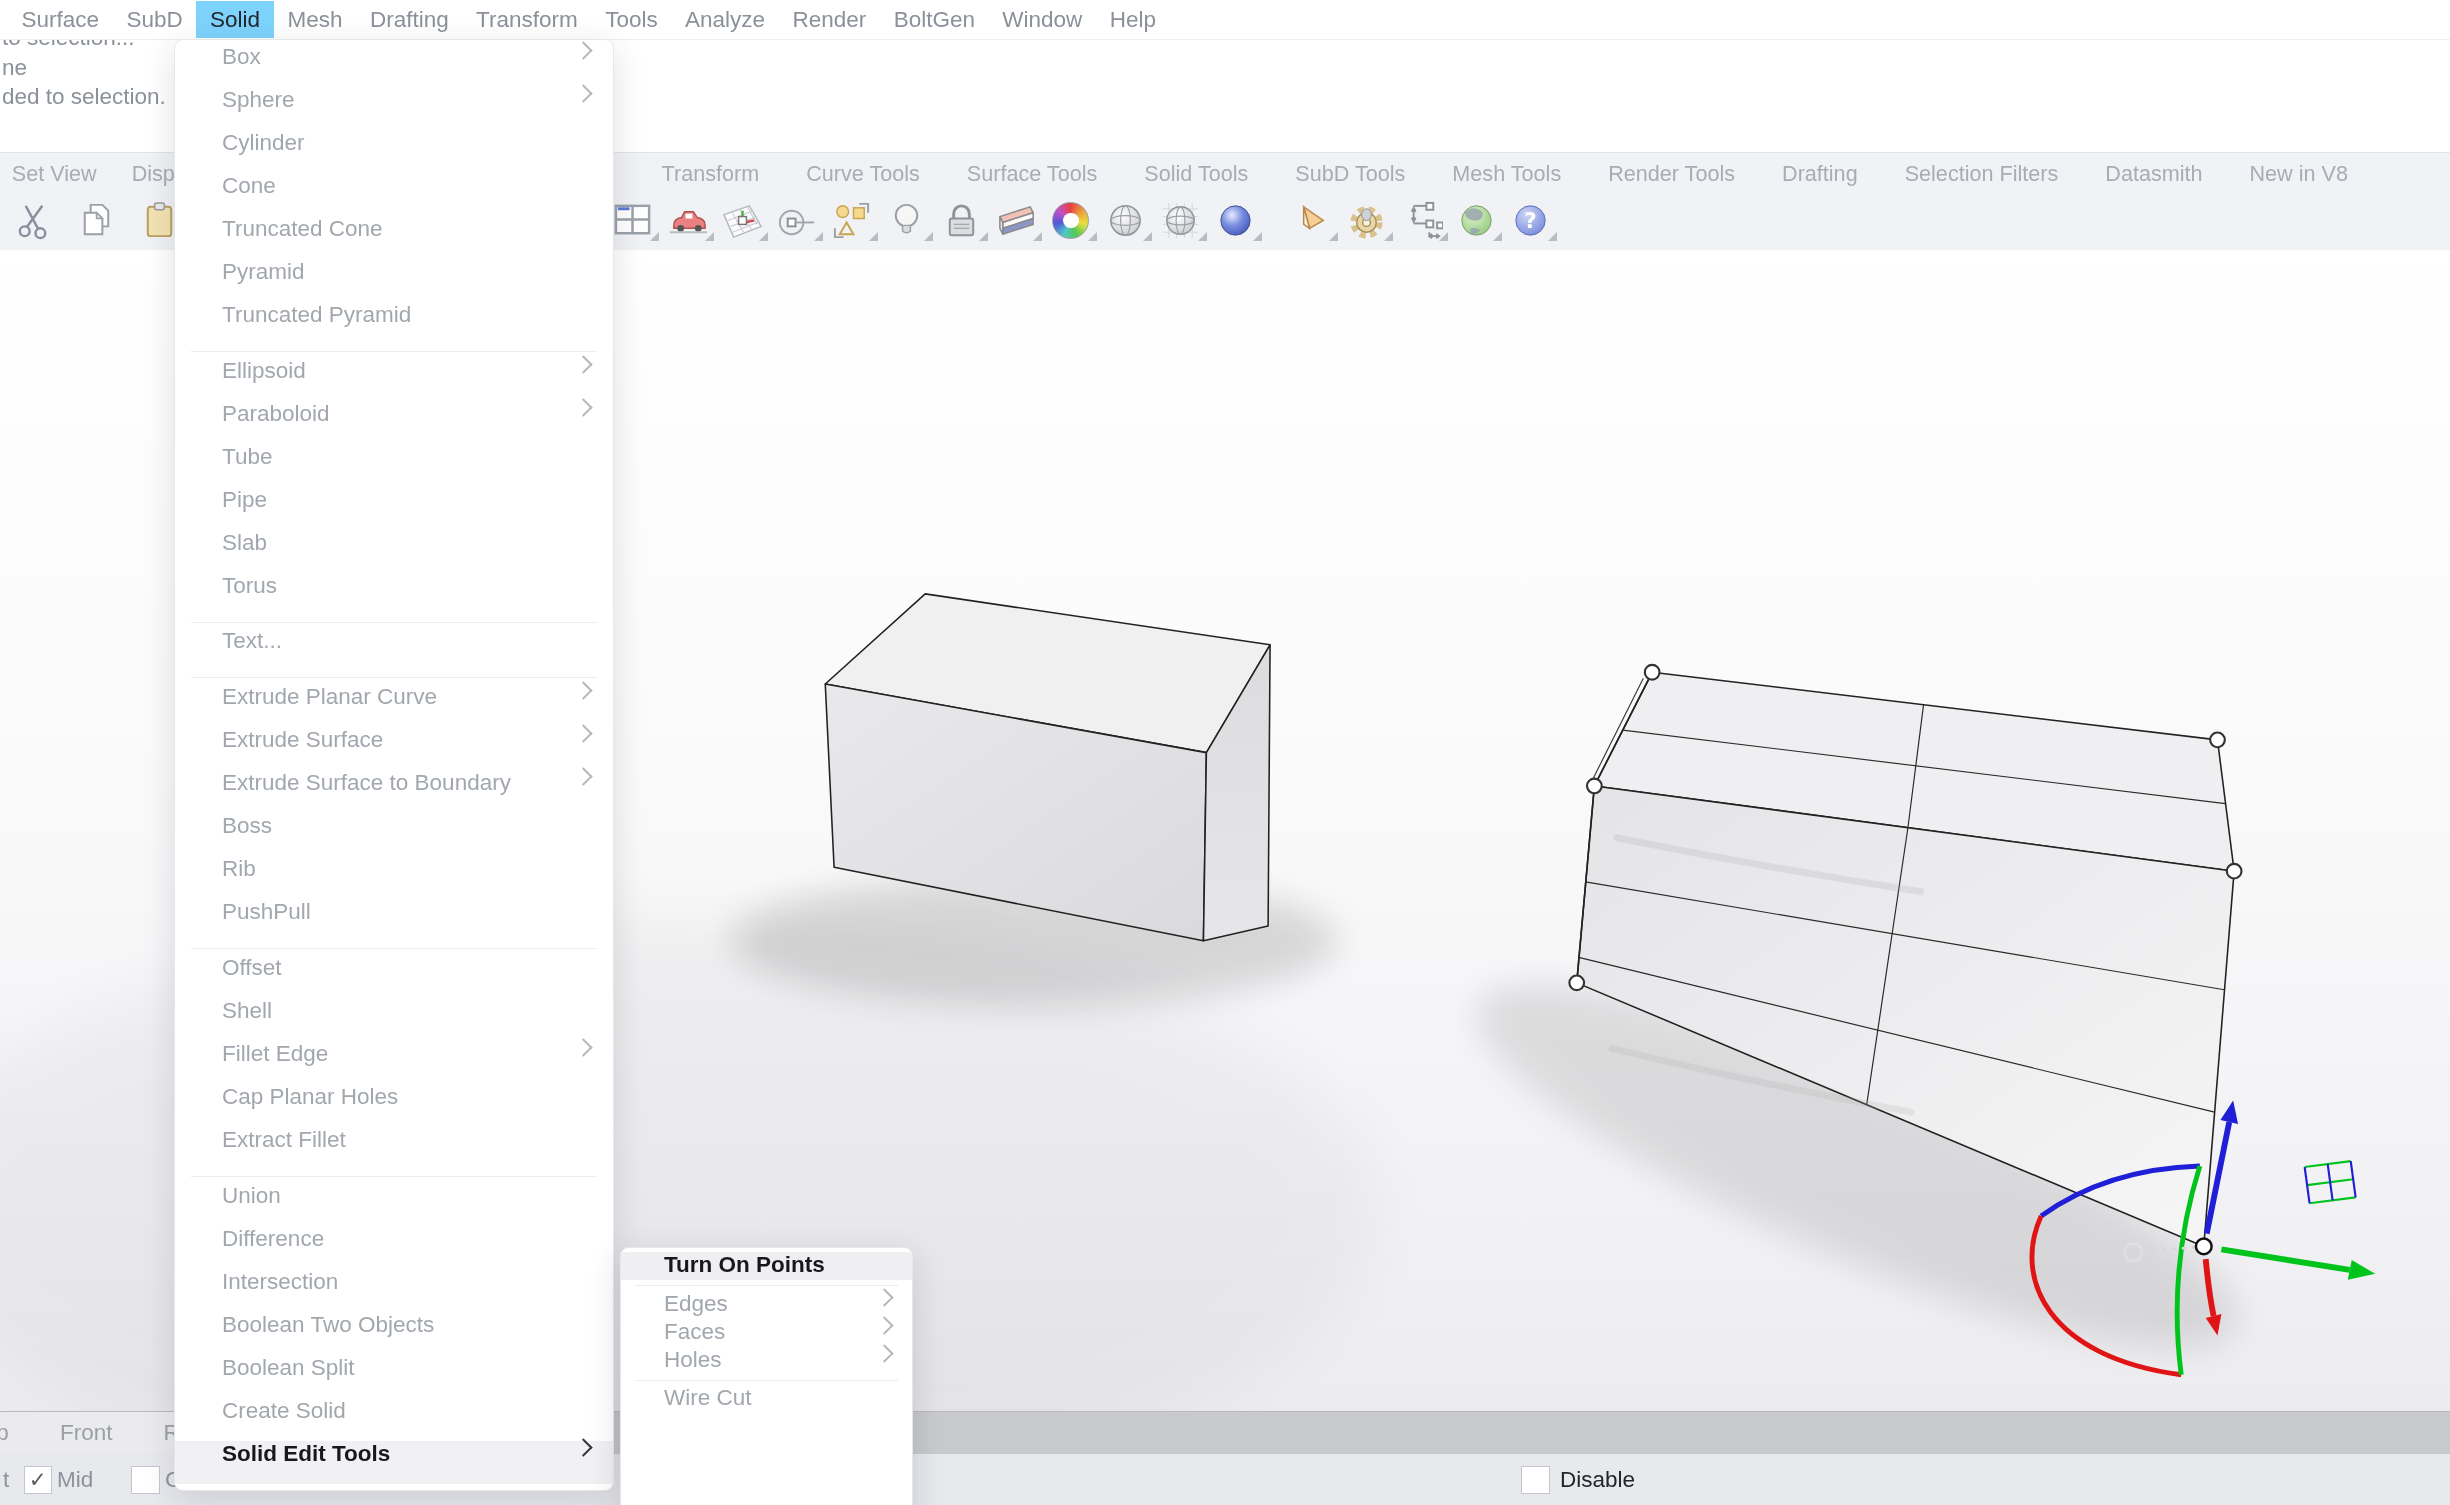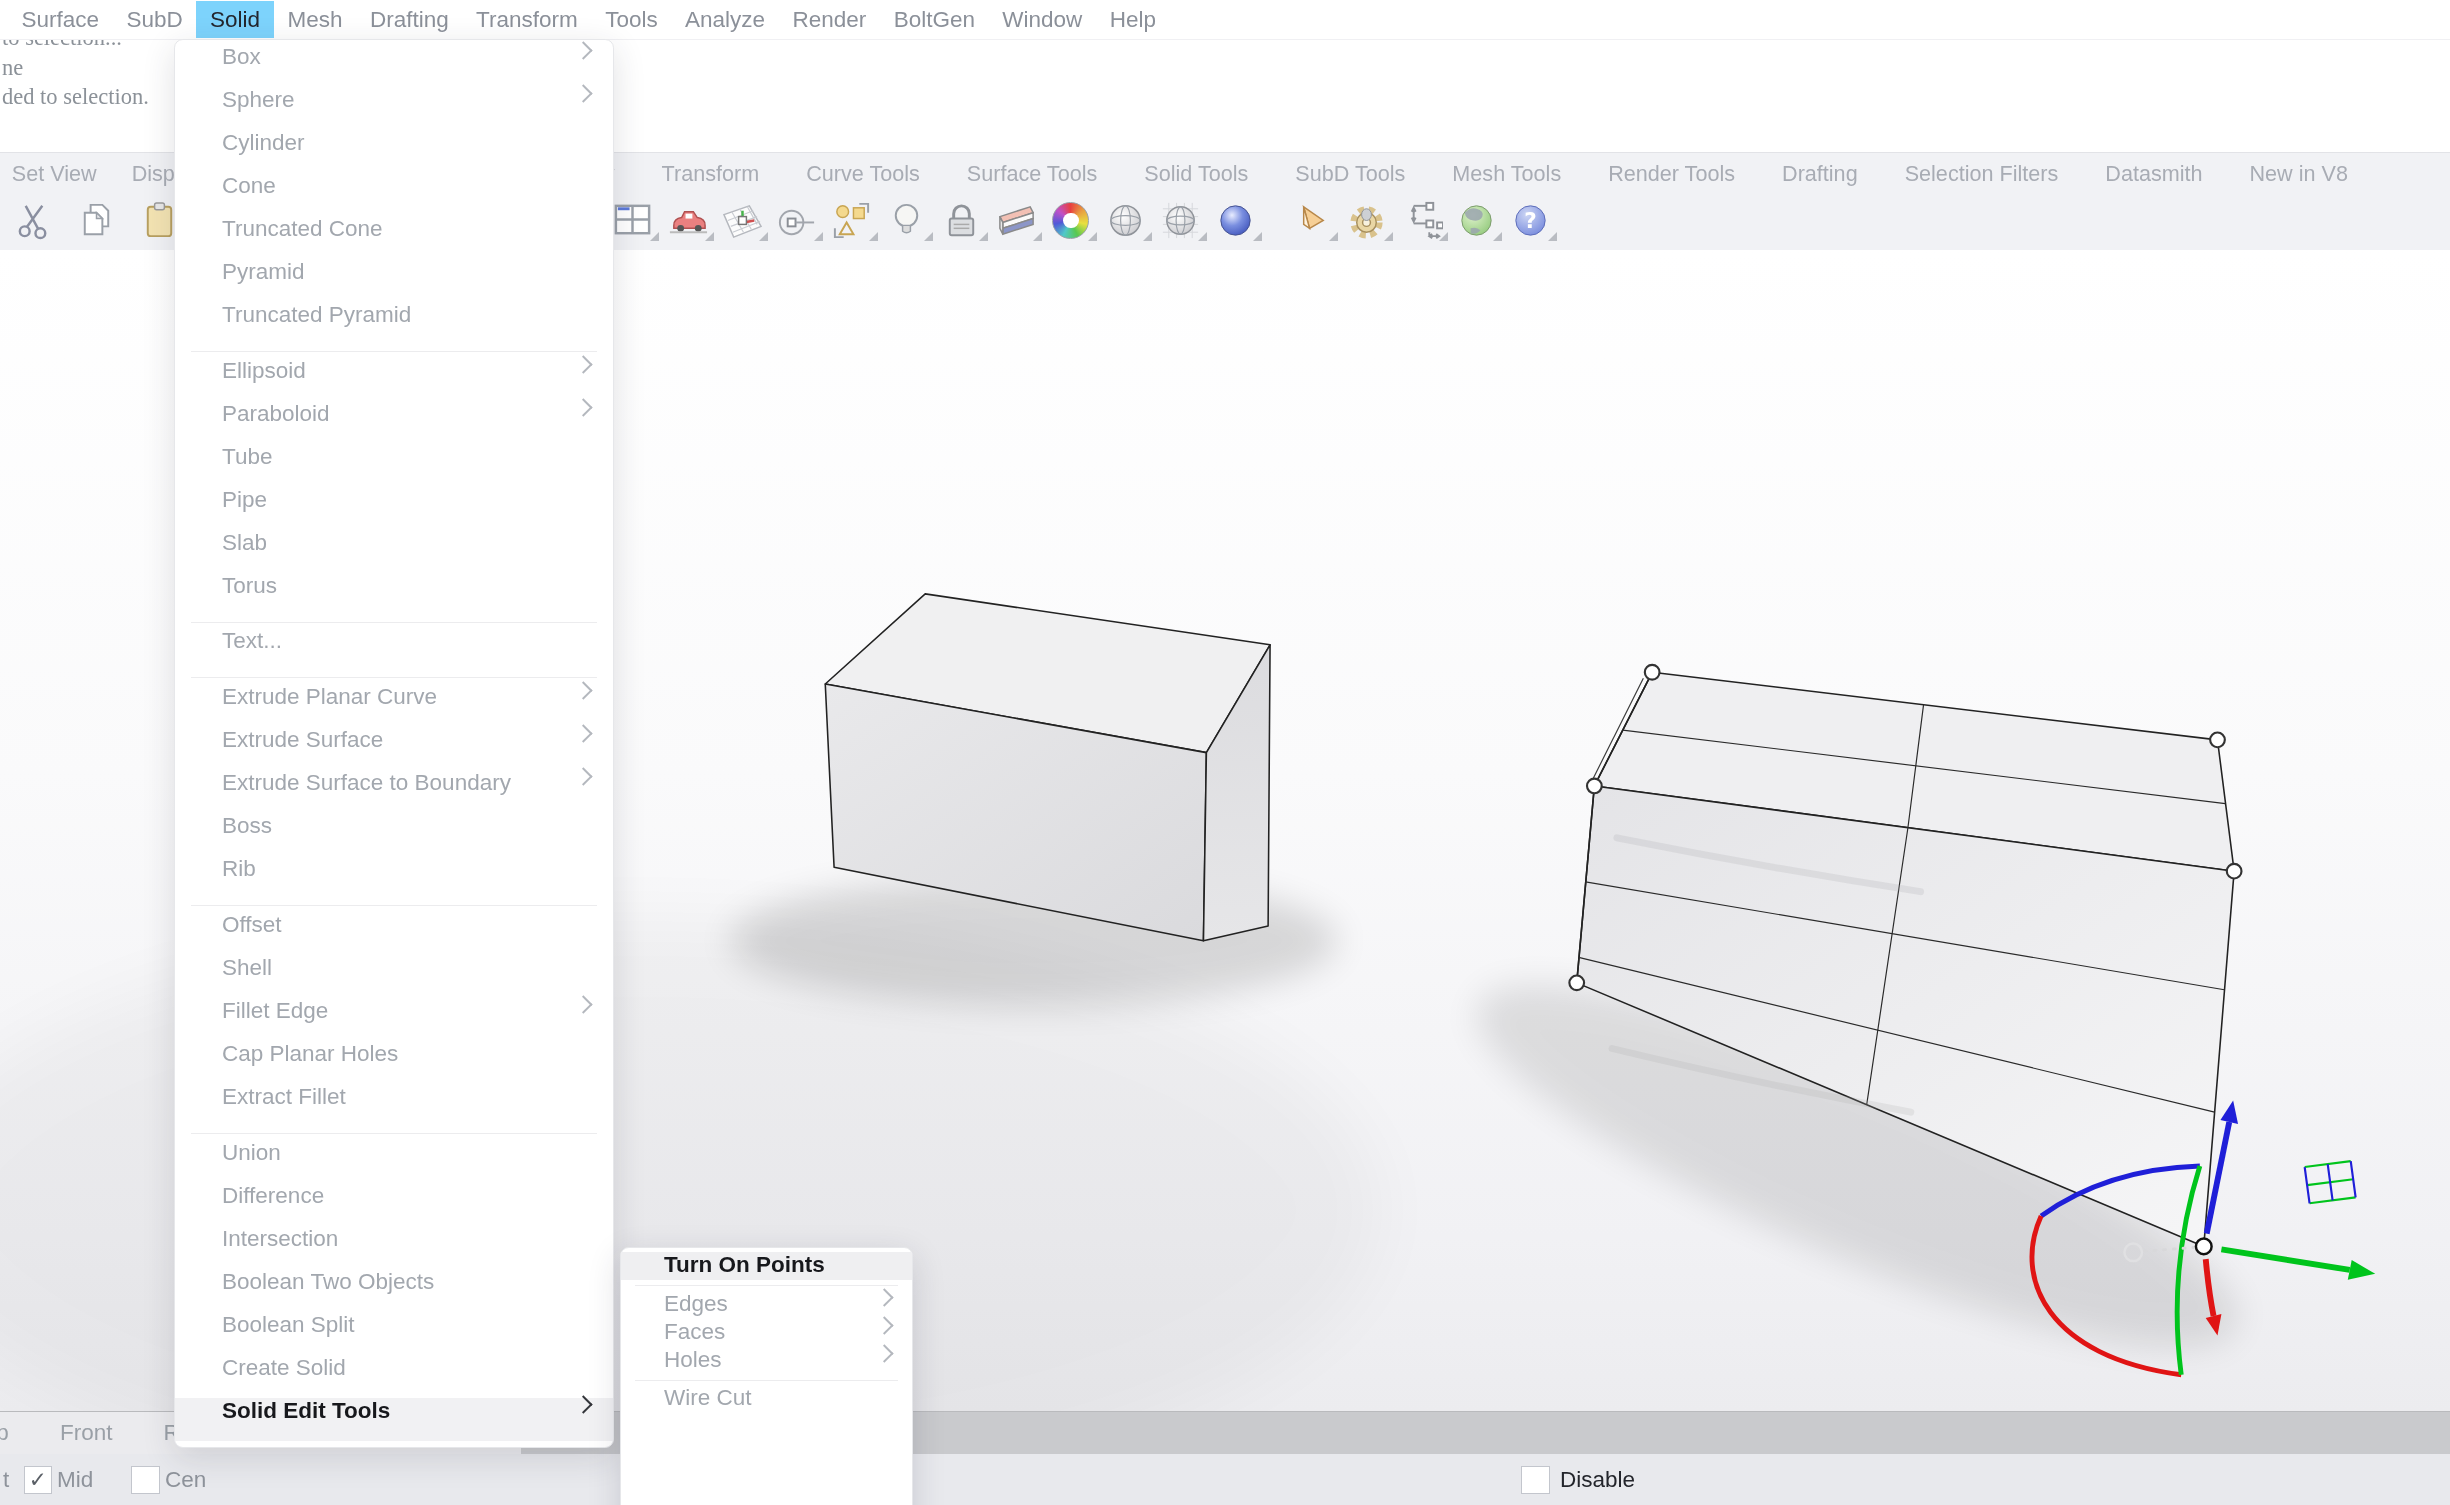--- a/index.html
+++ b/index.html
@@ -6,21 +6,21 @@
   #app{position:relative;width:2450px;height:1506px;overflow:hidden;
        font-family:"Liberation Sans","DejaVu Sans",sans-serif;background:#fff;}
 
   
   #menubar{position:absolute;left:0;top:0;width:100%;height:39px;background:#fff;
            display:flex;align-items:center;padding-left:7.8px;z-index:40;border-bottom:1px solid #f0f0f3;}
   .mb-item{font-size:22.5px;color:#8b9099;padding:5.9px 13.7px;white-space:nowrap;cursor:default;text-align:center;}
   .mb-item.active{background:#7dd3fc;color:#23262e;}
 
   
-  #command-area{position:absolute;left:0;top:39px;width:100%;height:113px;background:#fff;overflow:hidden;font-family:Liberation Serif, serif;}
+  #command-area{position:absolute;left:0;top:39px;width:100%;height:113px;background:#fff;overflow:hidden;}
   .cmd-line{font-size:22.5px;color:#8b9198;white-space:nowrap;margin:3.9px 0 0 2px;line-height:25.5px;}
   .cmd-line.clipped{margin-top:-13.7px;}
 
   
   #tabrow{position:absolute;left:0;top:152px;width:100%;height:42px;background:#f1f2f5;border-top:1px solid #e2e3e7;}
   .tabgroup{position:absolute;top:0;height:42px;display:flex;align-items:center;}
   #tabs-left{left:11.8px;gap:35px;}
   #tabs-right{left:537px;gap:47px;}
   .tab{font-size:21.6px;color:#a8acb4;white-space:nowrap;}
 
@@ -469,20 +469,23 @@
       <div class="menu-row">
         <span class="mlabel">Extrude Surface to Boundary</span>
         <span class="chev"></span>
       </div>
       <div class="menu-row">
         <span class="mlabel">Boss</span>
       </div>
       <div class="menu-row">
         <span class="mlabel">Rib</span>
       </div>
+      <div class="menu-row">
+        <span class="mlabel">PushPull</span>
+      </div>
       <div class="menu-sep"></div>
       <div class="menu-row">
         <span class="mlabel">Offset</span>
       </div>
       <div class="menu-row">
         <span class="mlabel">Shell</span>
       </div>
       <div class="menu-row">
         <span class="mlabel">Fillet Edge</span>
         <span class="chev"></span>

